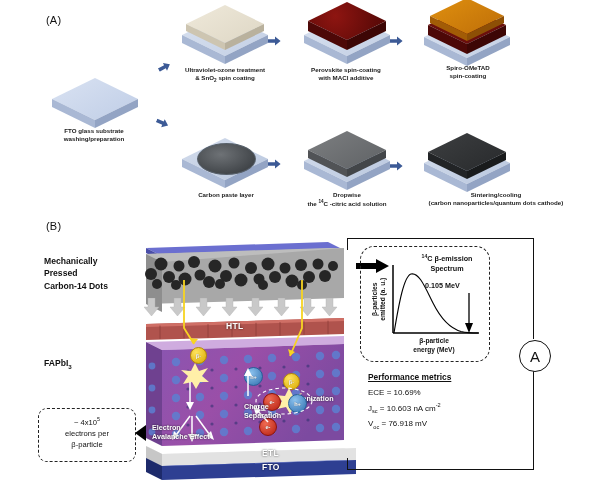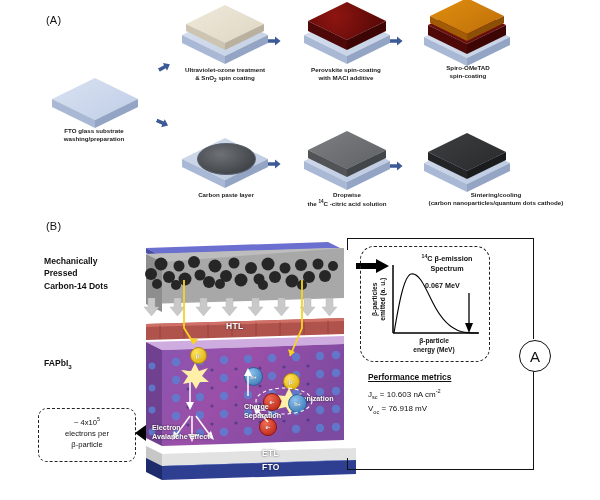--- a/index.html
+++ b/index.html
@@ -466,21 +466,21 @@
 
   <svg class="abs" style="left:356px;top:258px;" width="34" height="16">
     <path d="M0 5 L20 5 L20 1 L33 8 L20 15 L20 11 L0 11 Z" fill="#000"></path>
   </svg>
 
   <div class="dashbox" style="left:360px;top:246px;width:128px;height:114px;border-radius:14px;background:transparent;">
     <div class="spectrum-title abs" style="left:48px;top:6px;width:76px;">
       <div><sup>14</sup>C β-emission</div>
       <div>Spectrum</div>
     </div>
-    <div class="peakval abs" style="left:64px;top:34px;">0.067 MeV</div>
+    <div class="peakval abs" style="left:64px;top:34px;">0.105 MeV</div>
 
     <svg class="abs" style="left:24px;top:16px;" width="98" height="82">
       <line x1="8" y1="2" x2="8" y2="70" stroke="#000" stroke-width="1.5"></line>
       <line x1="8" y1="70" x2="94" y2="70" stroke="#000" stroke-width="1.5"></line>
       <path d="M9 70 C14 40 19 13 26 11 C34 9 40 24 48 40 C55 54 64 65 76 68.5 C82 69.8 88 70 93 70" fill="none" stroke="#000" stroke-width="1.1"></path>
       <line x1="84" y1="30" x2="84" y2="64" stroke="#000" stroke-width="1.3"></line>
       <polygon points="84,70 80,60 88,60" fill="#000"></polygon>
     </svg>
 
     <div class="ylab abs" style="left:-14px;top:44px;width:64px;">
@@ -488,17 +488,18 @@
       <div>emitted (a. u.)</div>
     </div>
     <div class="axlab abs" style="left:28px;top:90px;width:90px;">
       <div>β-particle</div>
       <div>energy (MeV)</div>
     </div>
   </div>
 
   <div class="metrics" style="left:368px;top:370px;width:150px;">
     <div class="hdr">Performance metrics</div>
+    <div>ECE <span>= 10.69%</span></div>
     <div>J<sub>sc</sub> <span>= 10.603 nA cm</span><sup>-2</sup></div>
     <div>V<sub>oc</sub> <span>= 76.918 mV</span></div>
   </div>
 
 </div>
 
 </body></html>

